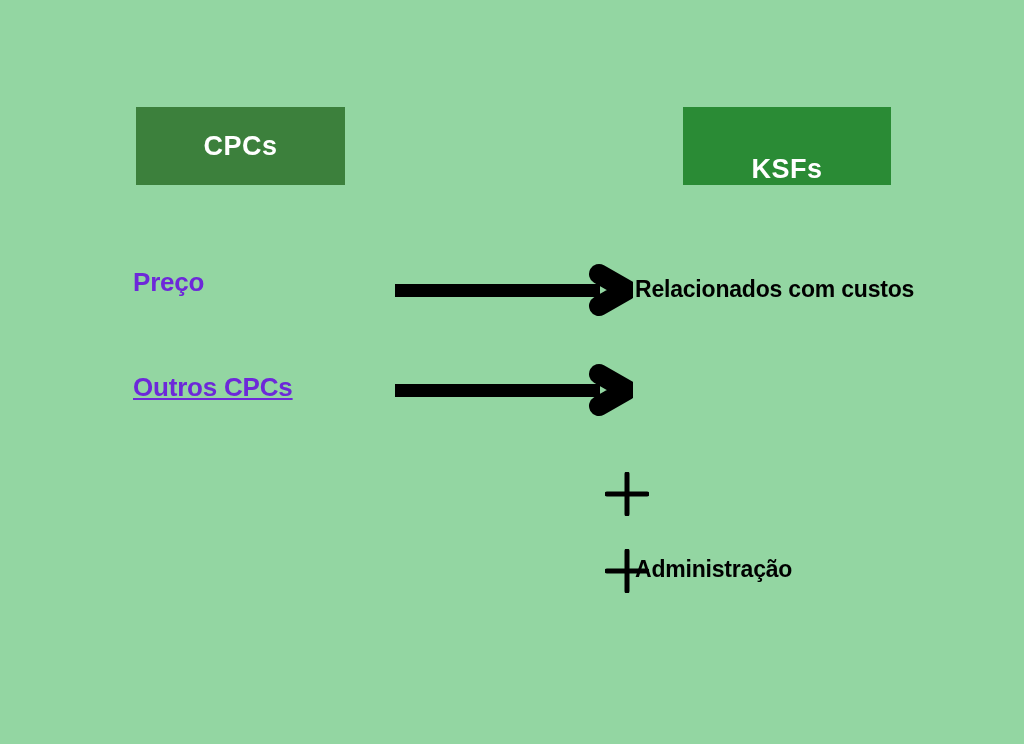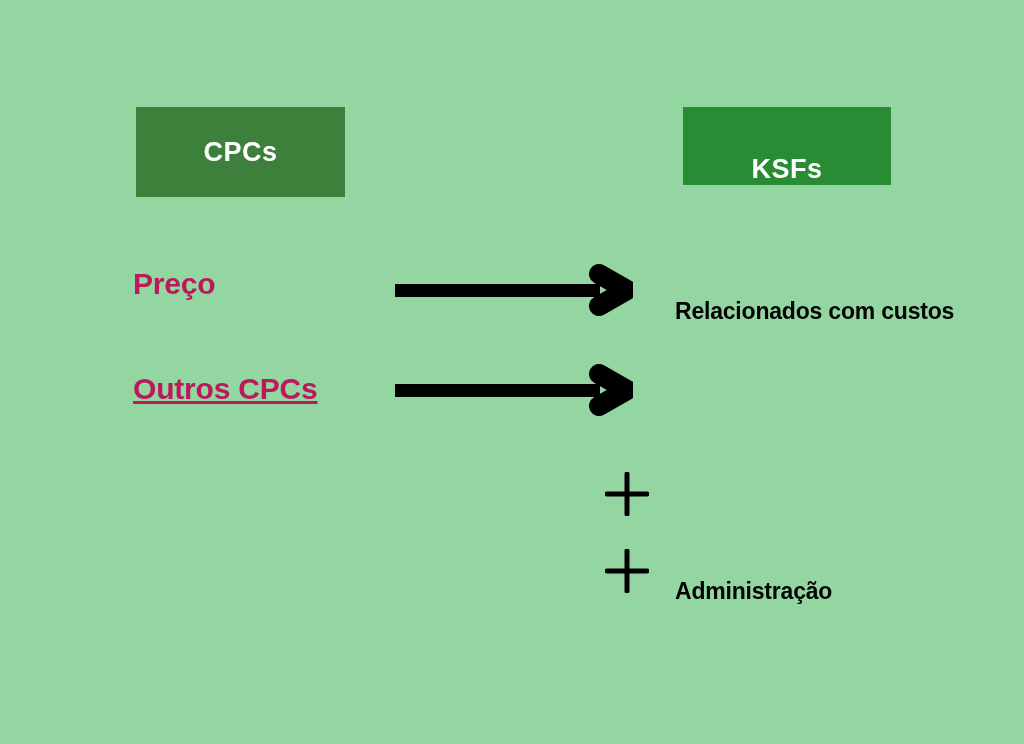--- a/index.html
+++ b/index.html
@@ -27,65 +27,64 @@
     justify-content: center;
     color: #ffffff;
     font-weight: bold;
     font-size: 27px;
     letter-spacing: 0.5px;
   }
   #box-cpcs {
     left: 136px;
     top: 107px;
     width: 209px;
-    height: 90px;
+    height: 78px;
     background: #3c803c;
   }
   #box-ksfs {
     left: 683px;
     top: 107px;
     width: 208px;
     height: 78px;
     background: #2a8b35;
     align-items: flex-end;
   }
 
   
   .left-label {
     position: absolute;
-    color: #be185d;
+    color: #6d28d9;
     font-weight: bold;
-    font-size: 30px;
+    font-size: 26px;
     letter-spacing: -0.2px;
     white-space: nowrap;
   }
   #label-preco  { left: 133px; top: 267px; }
   #label-outros { left: 133px; top: 372px; text-decoration: underline; }
 
   
   .arrow {
     position: absolute;
     left: 393px;
     width: 240px;
     height: 60px;
   }
   #arrow-1 { top: 260px; }
   #arrow-2 { top: 360px; }
 
   
   .right-text {
     position: absolute;
-    left: 675px;
+    left: 635px;
     color: #000000;
     font-weight: bold;
     font-size: 23px;
     letter-spacing: -0.2px;
     line-height: 1.32;
     white-space: pre;
-    margin-top: 22px;
   }
   #text-custos  { top: 274px; }
   #text-difer   { top: 363px; }
   #text-partic  { top: 476px; }
   #text-admin   { top: 554px; }
 
   
   .plus-icon {
     position: absolute;
     left: 605px;

